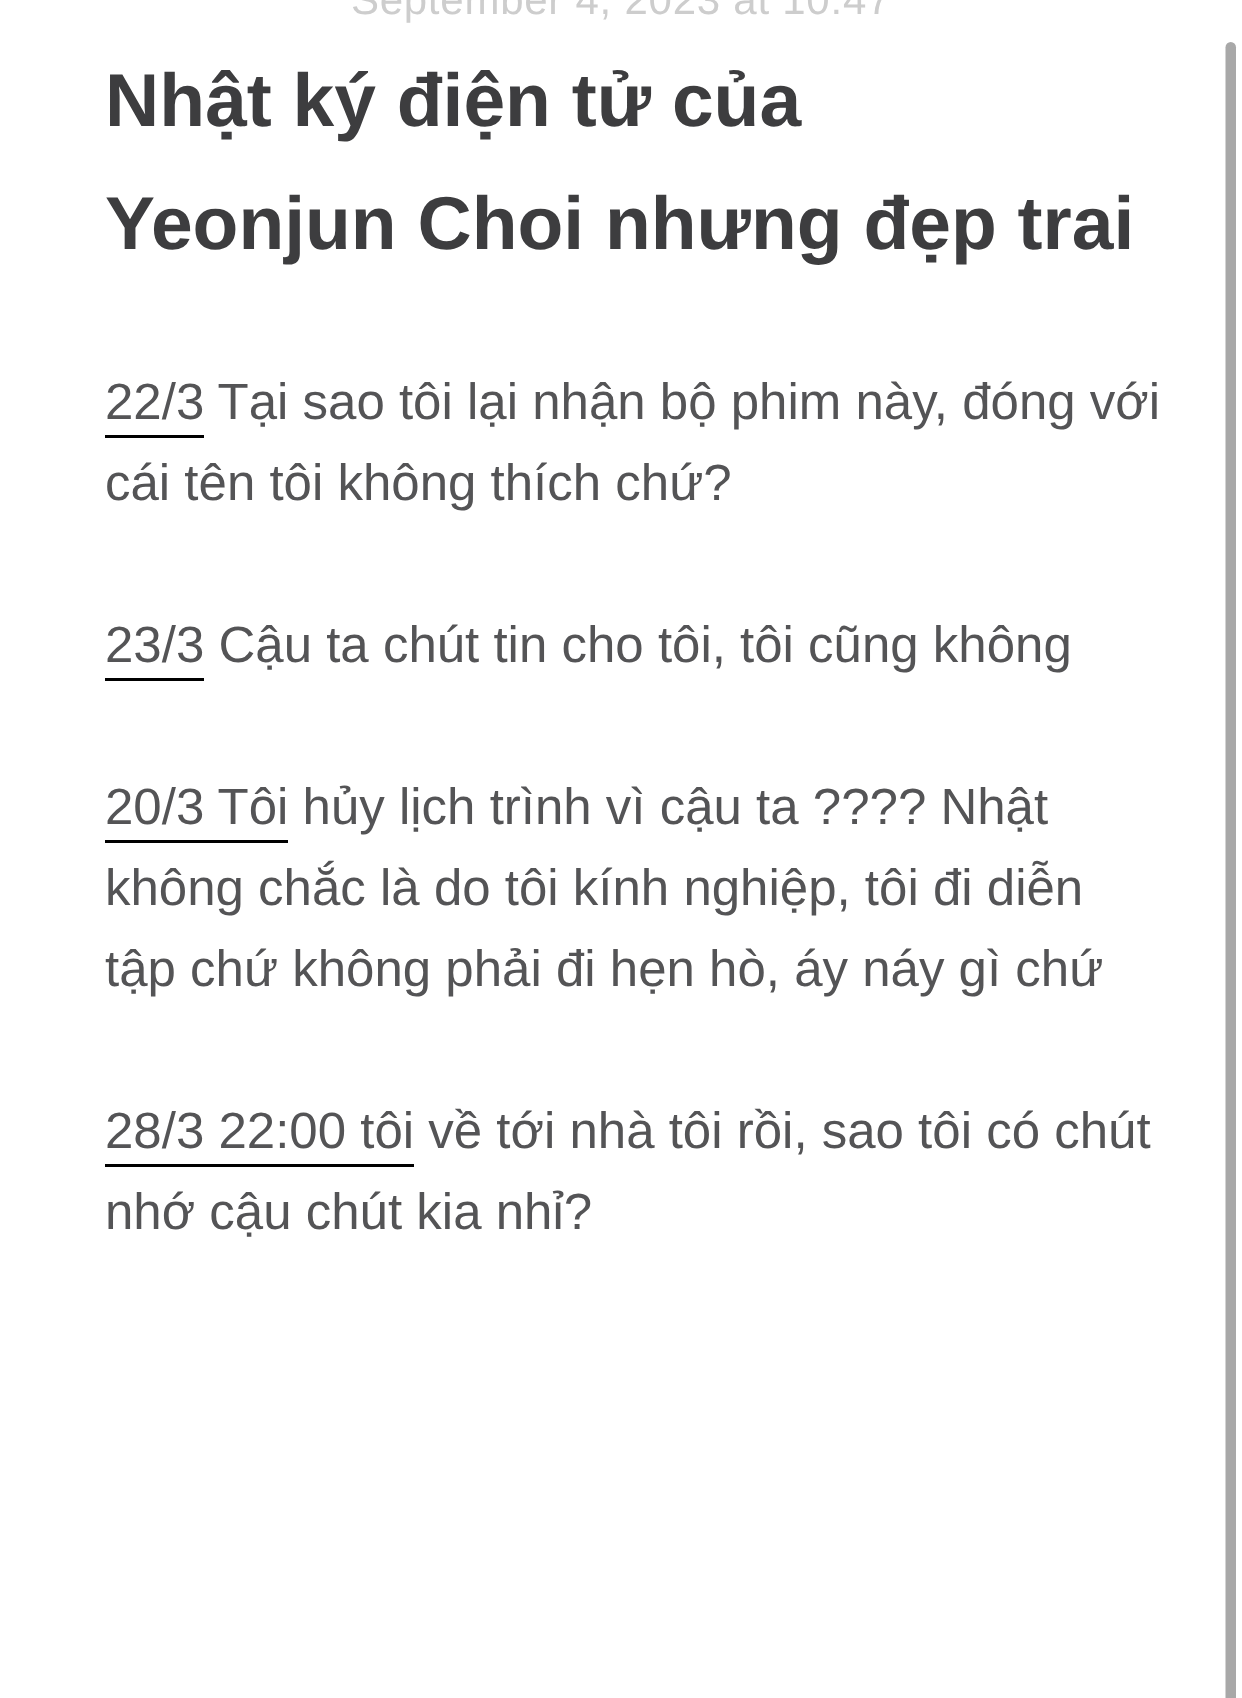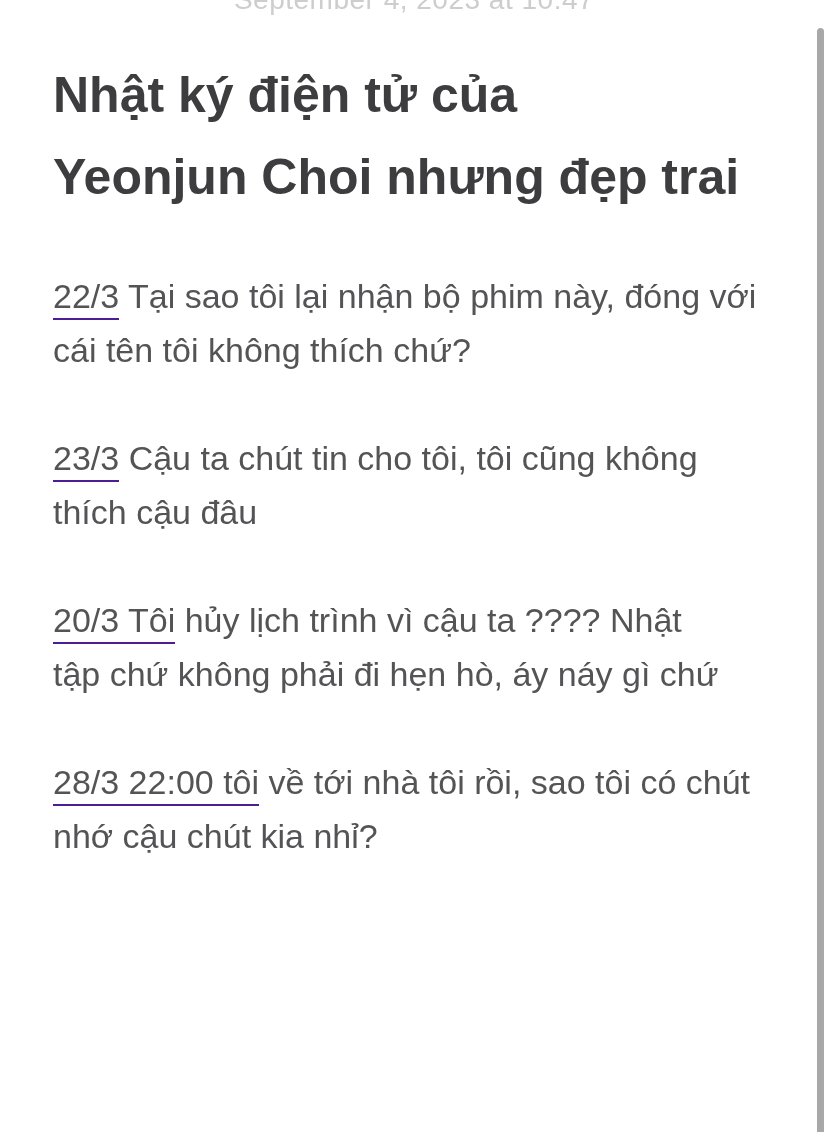--- a/index.html
+++ b/index.html
@@ -24,23 +24,22 @@
     text-align: center;
     font-size: 28px;
     line-height: 30px;
     letter-spacing: 0.5px;
     color: #cdcdcd;
     user-select: none;
   }
   .note-body {
     position: absolute;
     top: 0;
-    left: 53px;
+    left: 70px;
     right: 0;
-    margin-top: 28px;
   }
   .note-title {
     margin-top: 26px;
     font-size: 50px;
     line-height: 82px;
     font-weight: 700;
     color: #3d3d3f;
     letter-spacing: 0px;
   }
   .note-title .title-line {
@@ -52,21 +51,21 @@
   .entry {
     margin: 0 0 54px 0;
     font-size: 34px;
     line-height: 54px;
     color: #545456;
   }
   .entry .line {
     white-space: nowrap;
   }
   .date-link {
-    border-bottom: 2px solid #4c1d95;
+    border-bottom: 2px solid #000000;
     padding-bottom: 3px;
     cursor: pointer;
   }
   .scrollbar-thumb {
     position: absolute;
     top: 28px;
     right: 4px;
     width: 7px;
     height: 1110px;
     background: #a8a8a8;
@@ -87,24 +86,24 @@
       <div class="title-line">Yeonjun Choi nhưng đẹp trai</div>
     </div>
 
     <div class="entries" id="entries">
         <div class="entry">
           <div class="line"><span class="date-link">22/3</span><span> Tại sao tôi lại nhận bộ phim này, đóng với</span></div>
           <div class="line"><span>cái tên tôi không thích chứ?</span></div>
         </div>
         <div class="entry">
           <div class="line"><span class="date-link">23/3</span><span> Cậu ta chút tin cho tôi, tôi cũng không</span></div>
-          <div class="line"><span>thích cậu đâu</span></div>
         </div>
         <div class="entry">
           <div class="line"><span class="date-link">20/3 Tôi</span><span> hủy lịch trình vì cậu ta ???? Nhật</span></div>
+          <div class="line"><span>không chắc là do tôi kính nghiệp, tôi đi diễn</span></div>
           <div class="line"><span>tập chứ không phải đi hẹn hò, áy náy gì chứ</span></div>
         </div>
         <div class="entry">
           <div class="line"><span class="date-link">28/3 22:00 tôi</span><span> về tới nhà tôi rồi, sao tôi có chút</span></div>
           <div class="line"><span>nhớ cậu chút kia nhỉ?</span></div>
         </div>
       </div>
 
   </div>
 

